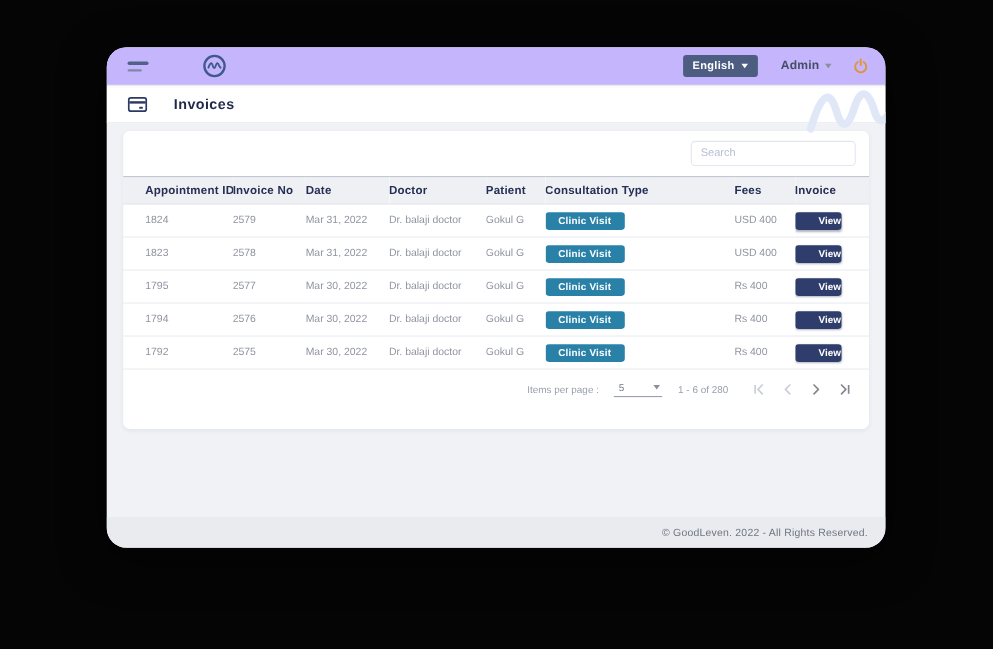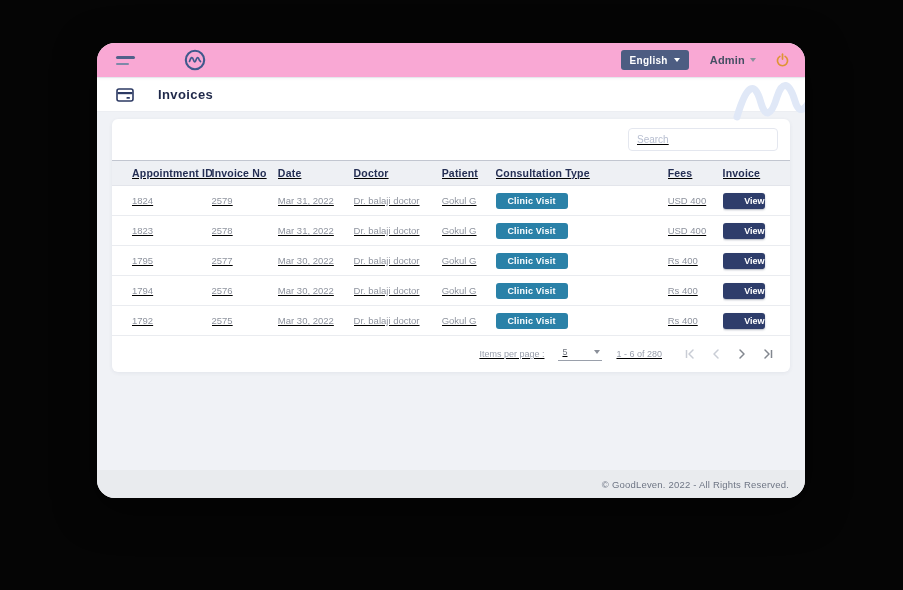--- a/index.html
+++ b/index.html
@@ -6,21 +6,21 @@
   html,body { width:903px; height:590px; background:#050505; font-family:"Liberation Sans", sans-serif; overflow:hidden; }
 
   .window {
     position:absolute; left:97px; top:43px; width:708px; height:455px;
     border-radius:18px; background:#f0f2f6; overflow:hidden; display:flex; flex-direction:column;
     box-shadow:0 10px 40px rgba(0,0,0,0.6);
   }
 
   
   .navbar {
-    height:34px; background:#f9a8d4; display:flex; align-items:center;
+    height:34px; background:#c4b5fd; display:flex; align-items:center;
     padding:0 15px 0 19px; box-shadow:0 1px 3px rgba(40,50,80,0.08); position:relative; z-index:3;
   }
   .hamburger { width:20px; cursor:pointer; margin-top:1px; }
   .hamburger .bar1 { width:19px; height:2.4px; background:#51618a; border-radius:2px; }
   .hamburger .bar2 { width:13px; height:2.4px; background:#7d89a8; border-radius:2px; margin-top:4px; }
   .brand-logo { margin-left:47px; display:flex; align-items:center; }
   .nav-right { margin-left:auto; display:flex; align-items:center; }
   .lang-btn {
     background:#4d5d82; color:#fff; font-size:10px; font-weight:bold; letter-spacing:0.3px;
     border:none; border-radius:3px; height:20px; padding:0 9px; display:flex; align-items:center; gap:6px; cursor:pointer;
@@ -38,22 +38,21 @@
   }
   .page-title { font-size:13px; font-weight:bold; color:#1f2849; letter-spacing:0.4px; }
 
   
   .watermark { position:absolute; top:30px; right:-14px; z-index:2; pointer-events:none; }
 
   
   .content { flex:1; padding:7px 15px; position:relative; z-index:1; }
   .card {
     background:#ffffff; border-radius:6px; box-shadow:0 1px 4px rgba(40,50,80,0.07);
-    padding-bottom:8px;
-    text-decoration:underline;
+    padding-bottom:26px;
   }
   .search-row { display:flex; justify-content:flex-end; padding:9px 12px 9px; }
   .search-input {
     width:150px; height:23px; border:1px solid #e4e7ef; border-radius:4px;
     font-size:10px; padding:0 8px; color:#4a5266; outline:none; font-family:"Liberation Sans", sans-serif;
   }
   .search-input::placeholder { color:#b7bed0; }
 
   table.invoice-table { width:100%; border-collapse:collapse; table-layout:fixed; }
   .invoice-table thead tr { background:#eef0f4; border-top:1px solid #c2c6d0; border-bottom:1px solid #e3e5eb; }

